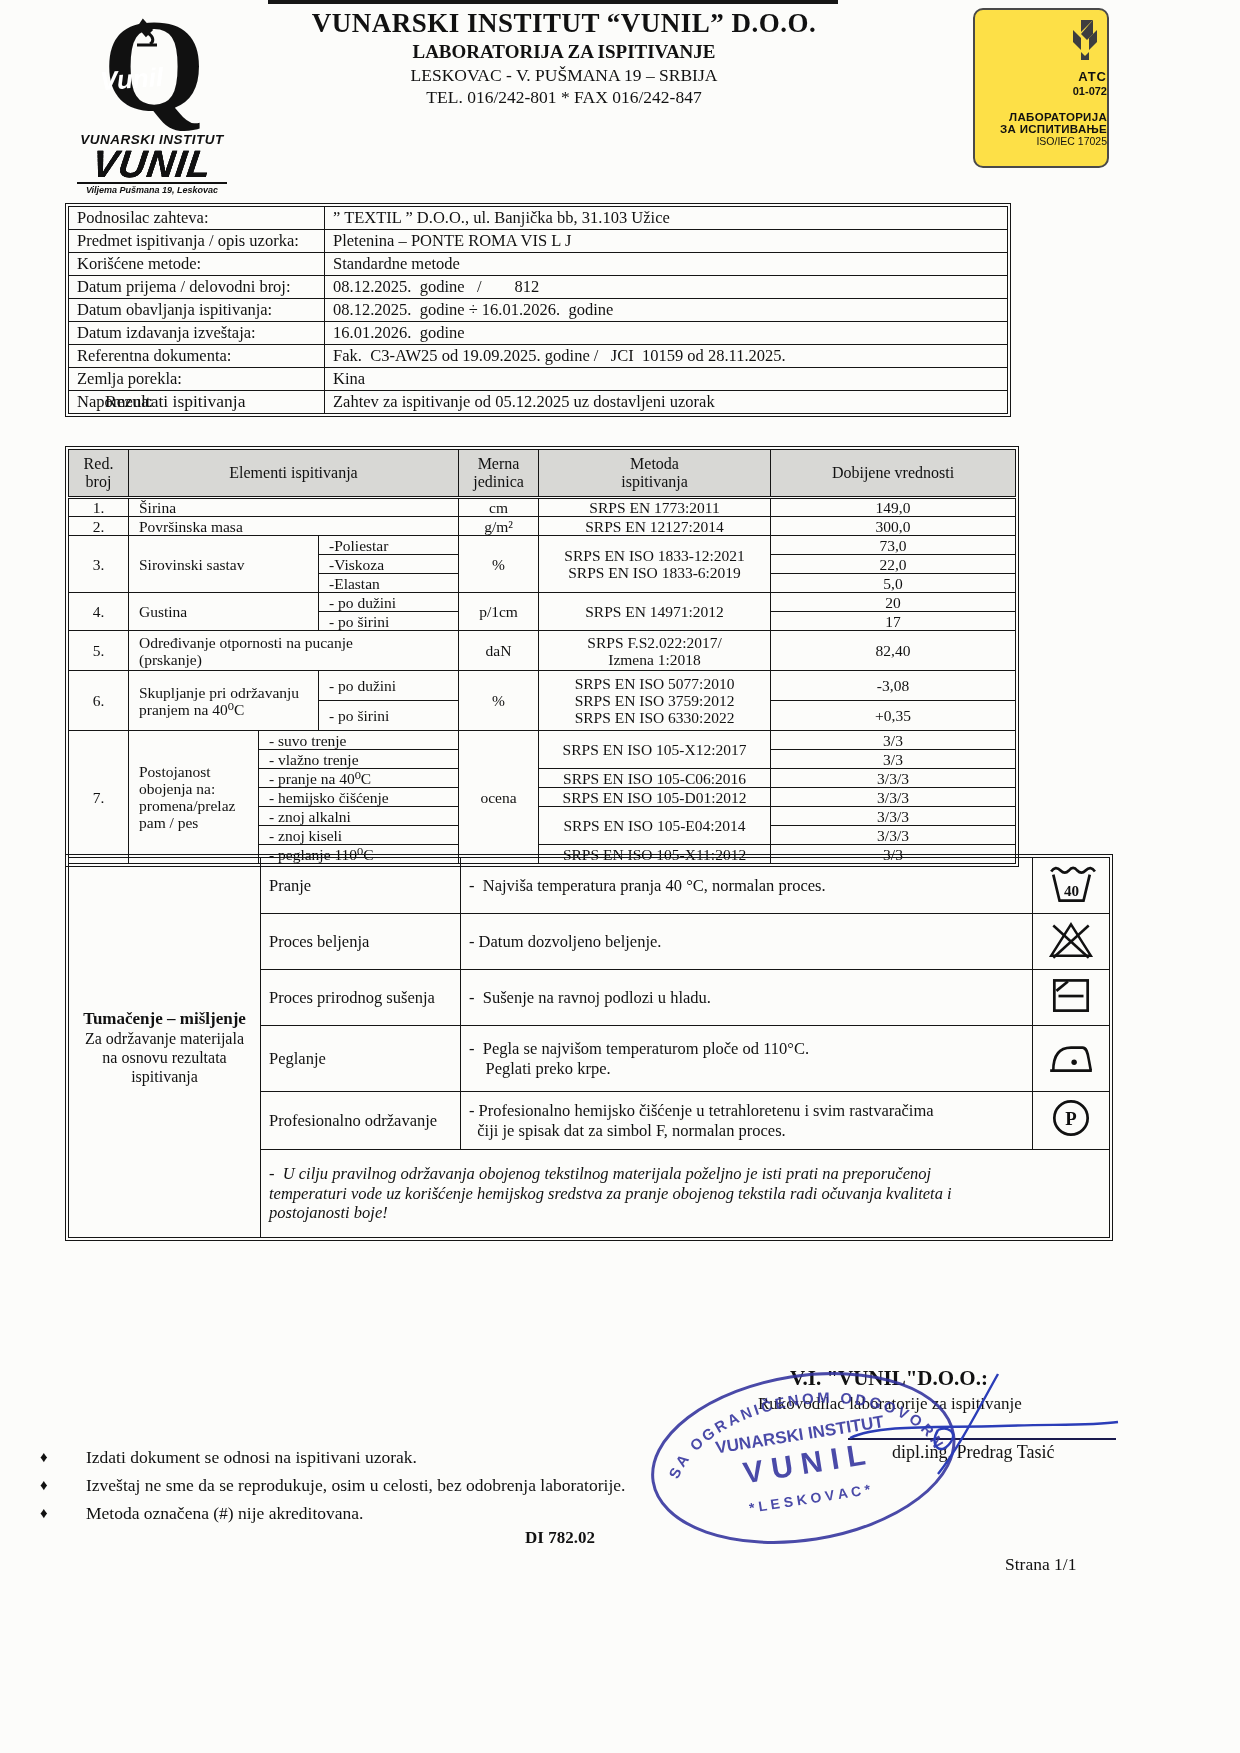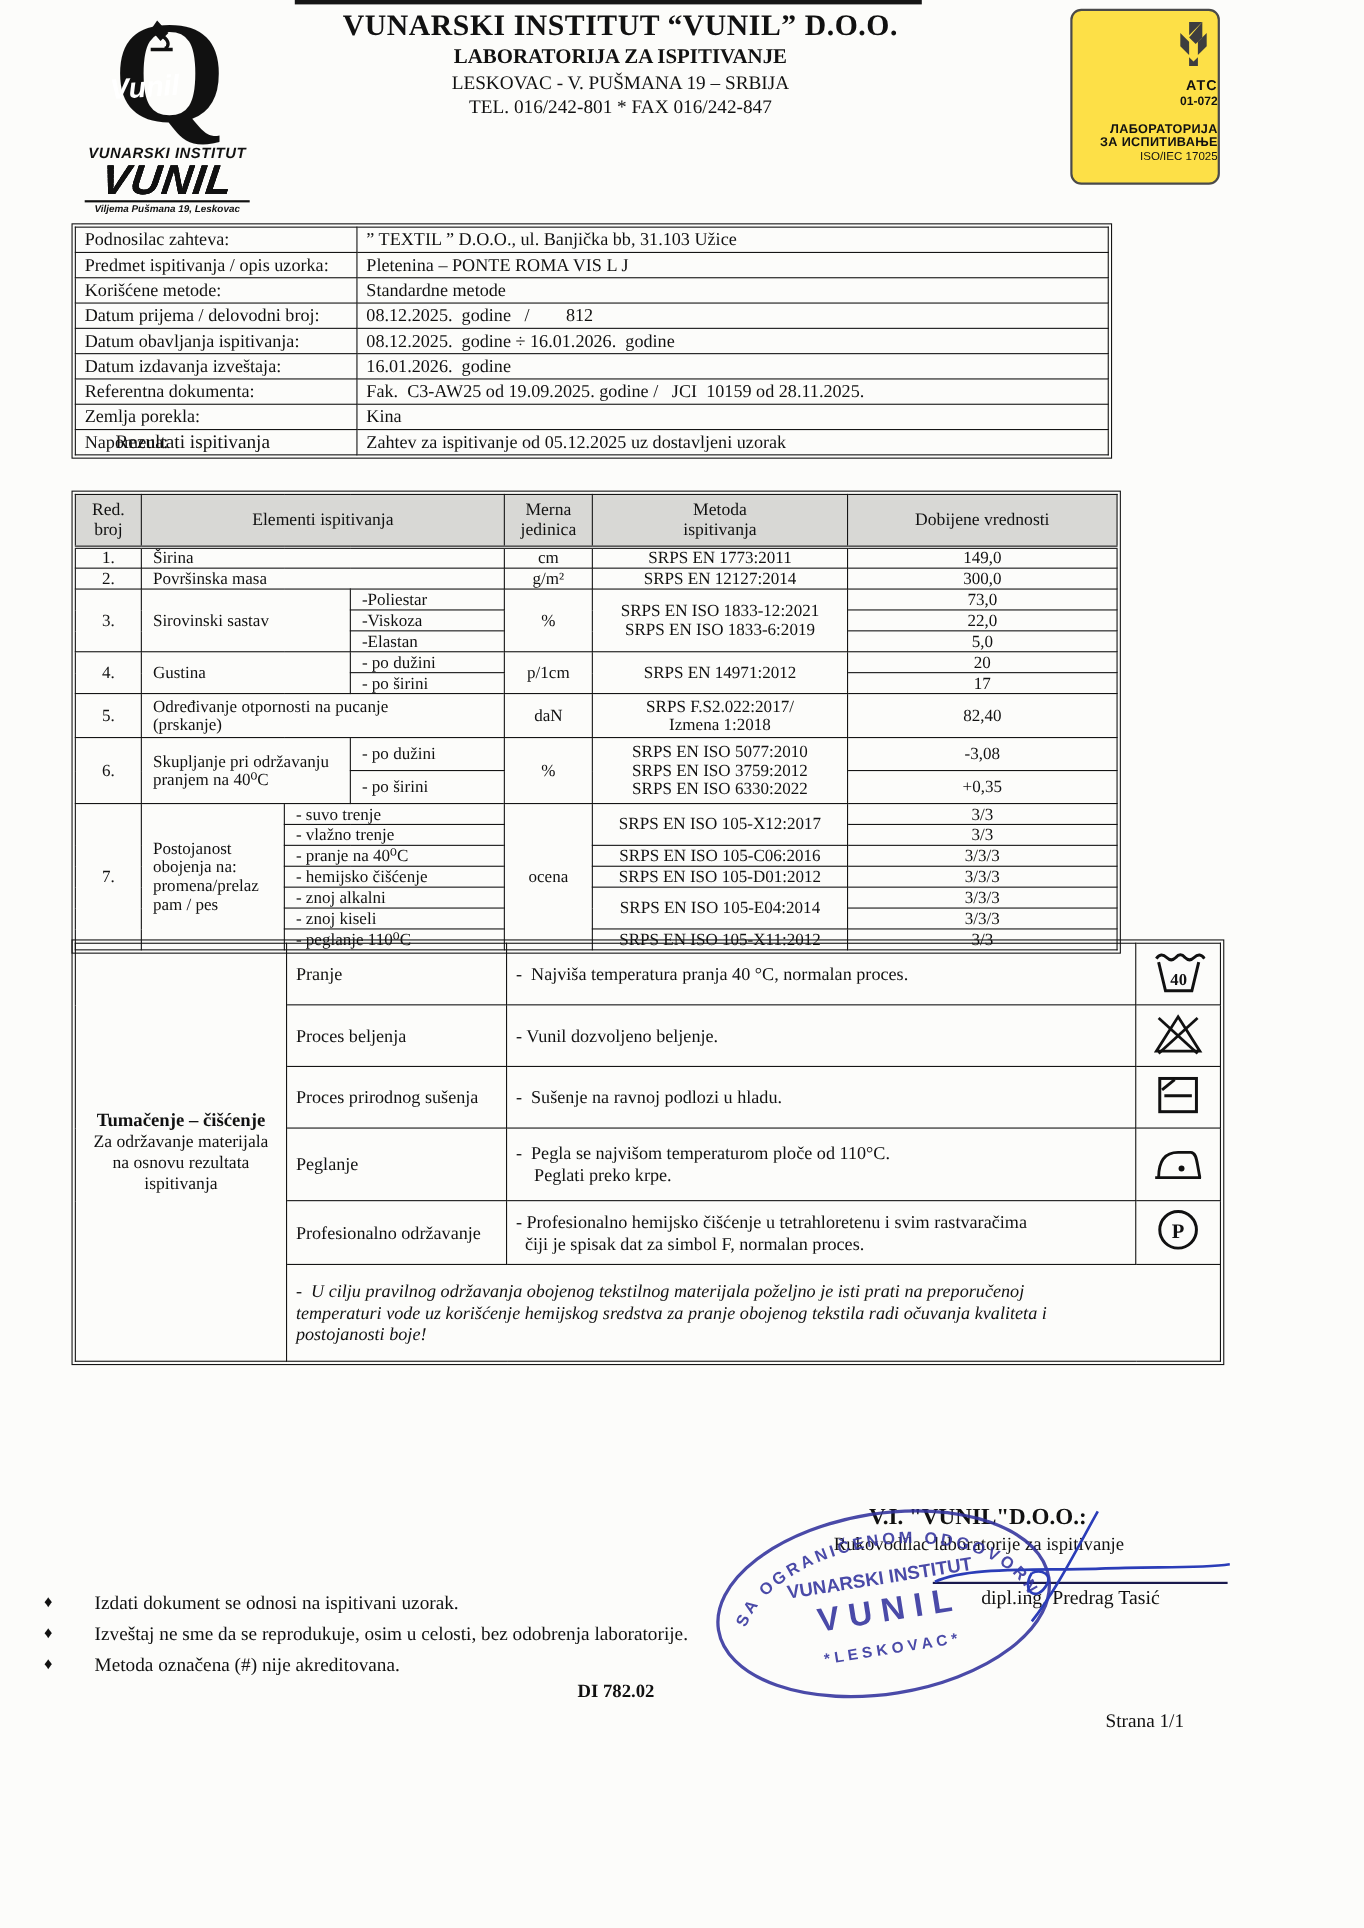--- a/index.html
+++ b/index.html
@@ -310,40 +310,40 @@
     <table>
       <colgroup>
           <col style="width:192px">
           <col style="width:200px">
           <col style="width:572px">
           <col>
         </colgroup>
       <tbody>
         <tr style="height:56px">
           <td rowspan="6" class="care-left">
-            <div class="t1">Tumačenje – čišćenje</div>
+            <div class="t1">Tumačenje – mišljenje</div>
             <div class="t2 pre">Za održavanje materijala
 na osnovu rezultata
 ispitivanja</div>
           </td>
           <td>Pranje</td>
           <td class="pre">-  Najviša temperatura pranja 40 °C, normalan proces.</td>
           <td class="sym-cell">
             <svg width="50" height="44" viewBox="0 0 48 42">
               <g stroke="#111" stroke-width="2.6" fill="none">
                 <path d="M5 10 q4 -6 9 -1 q4 4 8 0 q4 -5 8 0 q4 4 8 0 q5 -5 9 1"></path>
                 <path d="M7 13 L13 38 L36 38 L42 13"></path>
               </g>
               <text x="24.5" y="33" font-size="14.5" font-weight="bold" text-anchor="middle" fill="#111">40</text>
             </svg>
           </td>
         </tr>
         <tr style="height:56px">
           <td>Proces beljenja</td>
-          <td class="pre">- Vunil dozvoljeno beljenje.</td>
+          <td class="pre">- Datum dozvoljeno beljenje.</td>
           <td class="sym-cell">
             <svg width="50" height="44" viewBox="0 0 48 42">
               <g stroke="#111" stroke-width="2.4" fill="none">
                 <polygon points="24,7 43,37 5,37"></polygon>
                 <line x1="7" y1="8" x2="41" y2="39"></line>
                 <line x1="41" y1="8" x2="7" y2="39"></line>
               </g>
             </svg>
           </td>
         </tr>

